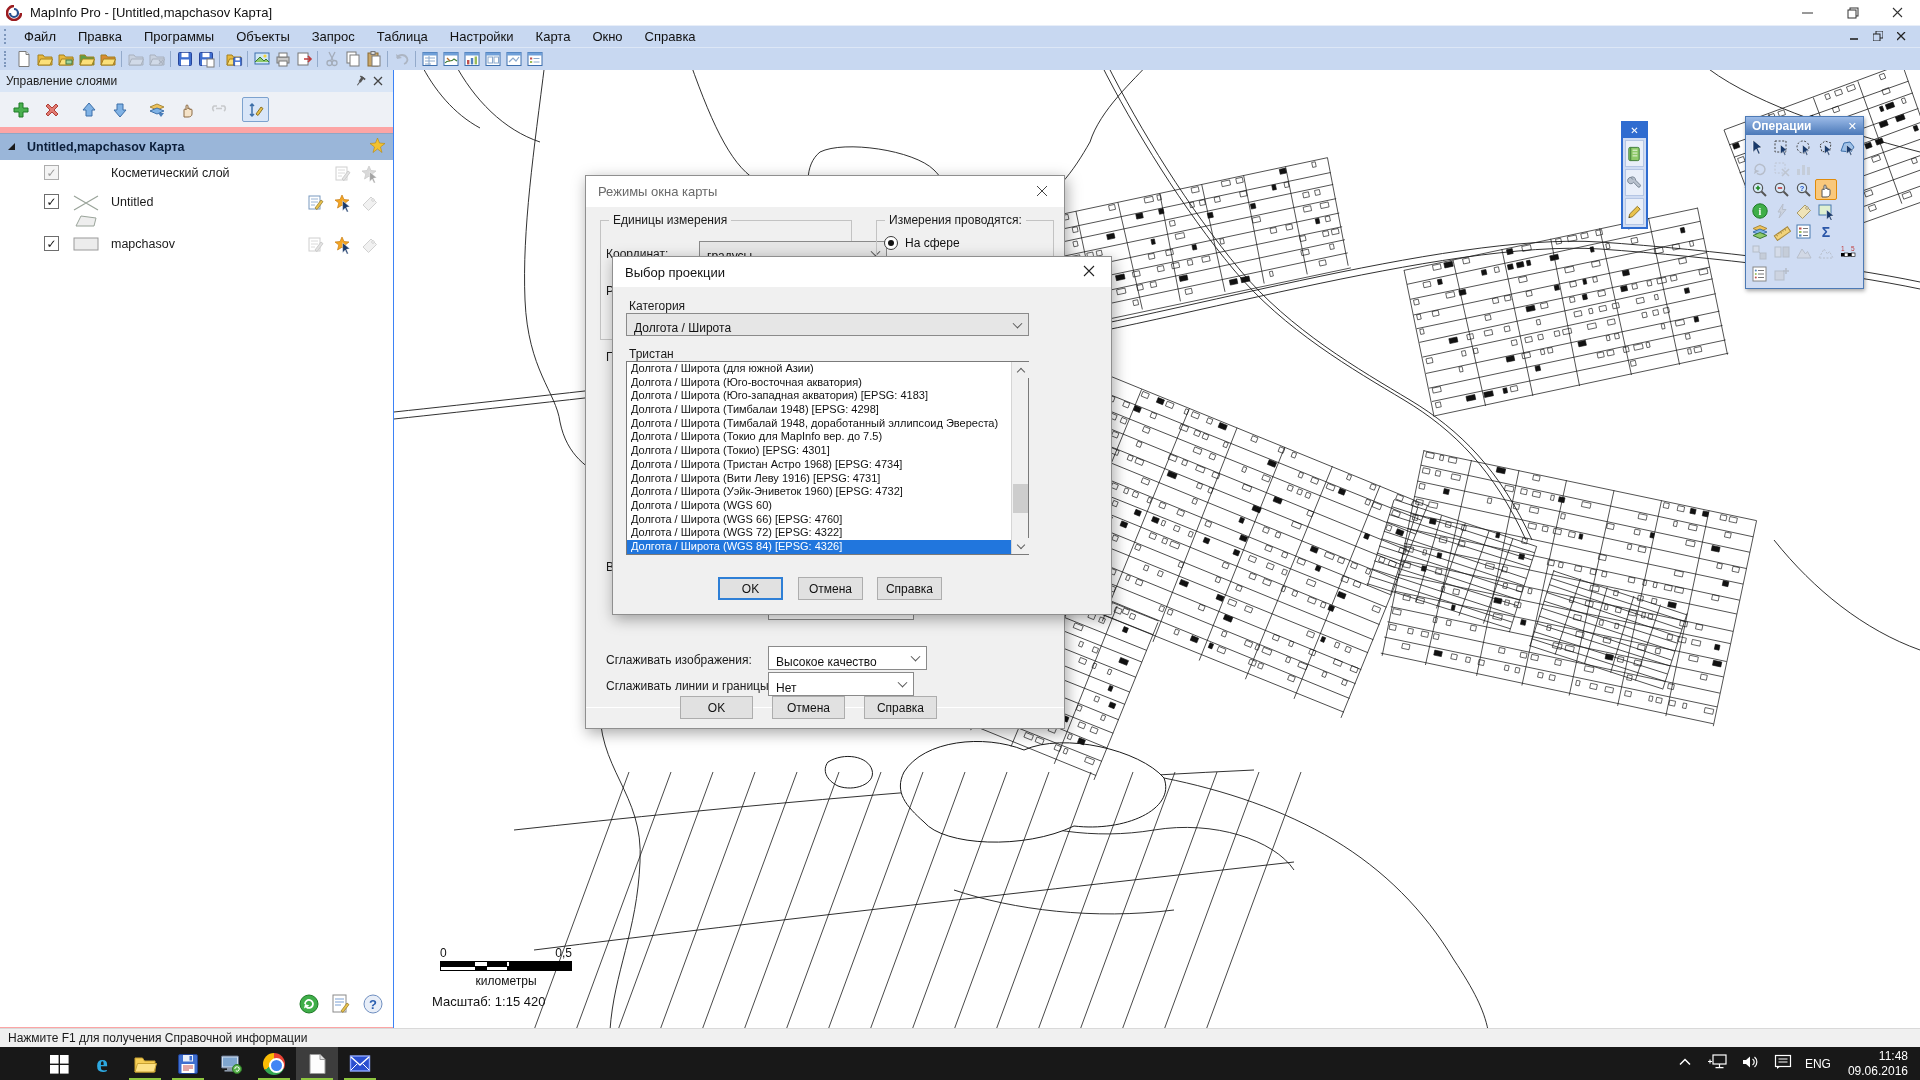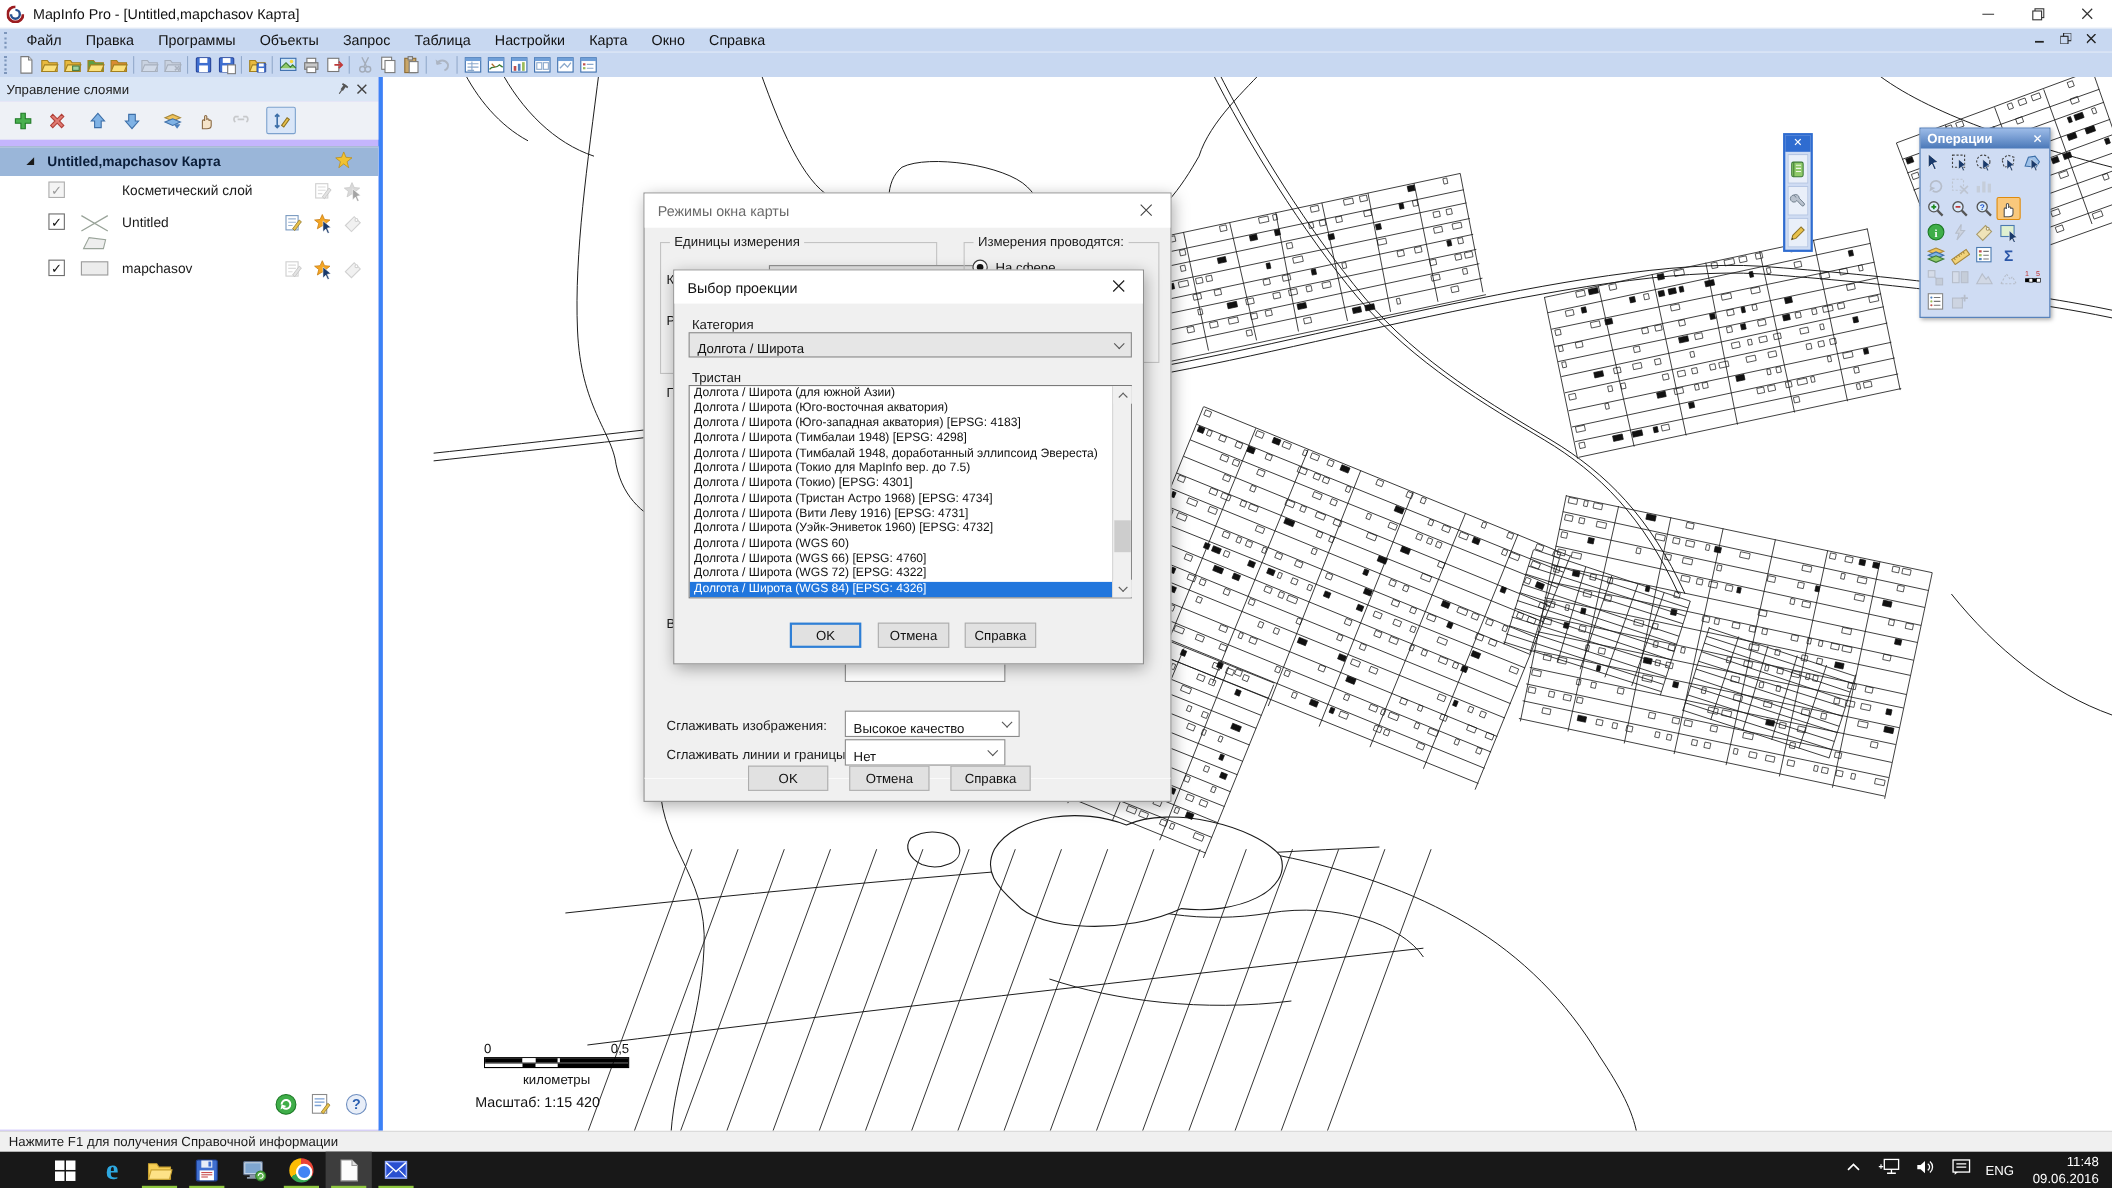--- a/index.html
+++ b/index.html
@@ -13,30 +13,30 @@
 .winbtn{width:45px;height:25px;display:flex;align-items:center;justify-content:center;color:#333;font-size:12px}
 .menubar{position:absolute;left:0;top:26px;width:1920px;height:21px;background:#c8d8f1;display:flex;align-items:center}
 .grip{width:5px;height:70%;margin:0 4px;border-left:2px dotted #7d96bb}
 .menu-item{padding:0 11px;font-size:13px;color:#111;line-height:21px}
 .mdi-btns{margin-left:auto;display:flex;align-items:center;gap:14px;padding-right:14px;font-size:11px;color:#222;font-weight:bold}
 .toolbar{position:absolute;left:0;top:47px;width:1920px;height:23px;background:#c8d8f1;border-top:1px solid #dde7f6;display:flex;align-items:center}
 .tb-icon{width:21px;height:19px;display:flex;align-items:center;justify-content:center}
 .tb-sep{width:1px;height:16px;background:#93aacb;margin:0 3px}
 .dis{filter:grayscale(1);opacity:.45}
 
-.layerpanel{position:absolute;left:0;top:70px;width:348px;height:958px;background:#c4b5fd;border-right:4px solid #3b82f6}
+.layerpanel{position:absolute;left:0;top:70px;width:394px;height:958px;background:#fca5a5;border-right:1px solid #3b82f6}
 .lp-header{height:22px;background:#dae6f6;display:flex;align-items:center;padding:0 6px;font-size:12px;color:#222}
 .lp-header .sp{flex:1}
 .lp-hbtn{width:18px;height:16px;display:flex;align-items:center;justify-content:center;font-size:11px;color:#444}
 .lp-tools{display:flex;align-items:center;gap:4px;padding:5px 7px;background:#eef1f6}
 .lp-tool{width:27px;height:25px;display:flex;align-items:center;justify-content:center;border:1px solid transparent;border-radius:2px}
 .lp-tool.pressed{border-color:#7da2ce;background:#d9e6f8}
 .lp-tool.gap{margin-left:6px}
 .tree{margin-top:6px;background:#fff;border-top:1px solid #8fa6c5;height:calc(100% - 64px);position:relative}
-.tree-head{height:26px;background:#9ab6d9;display:flex;align-items:center;padding:0 24px;font-weight:bold;font-size:12.5px;color:#0b1e3a}
+.tree-head{height:26px;background:#9ab6d9;display:flex;align-items:center;padding:0 8px;font-weight:bold;font-size:12.5px;color:#0b1e3a}
 .tree-head .tri{width:0;height:0;border-left:7px solid transparent;border-bottom:7px solid #1a1a1a;margin-right:12px;transform:translateY(-1px)}
 .tree-head .sp{flex:1}
 .lrow{display:flex;align-items:flex-start;padding:5px 8px 3px 44px;position:relative;font-size:12.5px;color:#1a1a1a}
 .lrow .cb{width:15px;height:15px;border:1px solid #6d6d6d;background:#fff;display:flex;align-items:center;justify-content:center;font-size:12px;color:#111;margin-right:12px;flex:none}
 .lrow .cb.dim{border-color:#adadad;color:#9a9a9a;background:#f4f4f4}
 .lrow .swatch{width:30px;margin-right:10px;flex:none;display:flex;flex-direction:column;align-items:center;gap:2px}
 .lrow .name{padding-top:1px;flex:1}
 .lrow .ricons{display:flex;gap:9px;margin-left:auto;padding-right:6px}
 .lp-bottom{position:absolute;right:8px;bottom:12px;display:flex;gap:8px}
 .lp-bbtn{width:24px;height:22px;display:flex;align-items:center;justify-content:center}
@@ -54,21 +54,21 @@
 .op-row{display:flex;align-items:center}
 .op-cell{width:22px;height:21px;display:flex;align-items:center;justify-content:center;border:1px solid transparent;border-radius:2px}
 .op-cell.active{background:#f9c87c;border-color:#e08b0b}
 
 .dlg{position:absolute;background:#f0f0f0;border:1px solid #8f8f8f;box-shadow:2px 4px 14px rgba(0,0,0,.35)}
 .dlg-title{height:31px;background:#fff;display:flex;align-items:center;padding:0 12px;font-size:13px}
 .dlg-title .sp{flex:1}
 .dlg-x{font-size:14px;color:#333;padding:0 4px}
 #dlg-mapopts{left:585px;top:175px;width:480px;height:554px;z-index:20}
 #dlg-mapopts .dlg-title{color:#6a6a6a}
-#dlg-proj{left:612px;top:245px;width:428px;height:359px;z-index:30}
+#dlg-proj{left:612px;top:256px;width:500px;height:359px;z-index:30}
 #dlg-proj .dlg-title{height:30px;color:#111}
 .grp{position:absolute;border:1px solid #c3c3c3}
 .grp>.glabel{position:absolute;top:-8px;left:8px;background:#f0f0f0;padding:0 4px;font-size:12px;color:#1a1a1a}
 .flabel{position:absolute;font-size:12px;color:#1a1a1a}
 .combo{position:absolute;background:#e6e6e6;border:1px solid #8a8a8a;display:flex;align-items:flex-end;padding:0 22px 0 7px;font-size:12px;color:#111}
 .combo .chev{position:absolute;right:7px;top:50%;width:7px;height:7px;border-right:1.6px solid #555;border-bottom:1.6px solid #555;transform:translateY(-70%) rotate(45deg)}
 .radio{display:inline-flex;align-items:center;justify-content:center;width:14px;height:14px;border-radius:50%;border:1px solid #3a3a3a;background:#fff;margin-right:7px;flex:none}
 .radio .dot{width:6px;height:6px;border-radius:50%;background:#111}
 .radio-row{position:absolute;display:flex;align-items:center;font-size:12px}
 .btn{position:absolute;background:#e1e1e1;border:1px solid #adadad;font-size:12px;color:#111;display:flex;align-items:center;justify-content:center}

